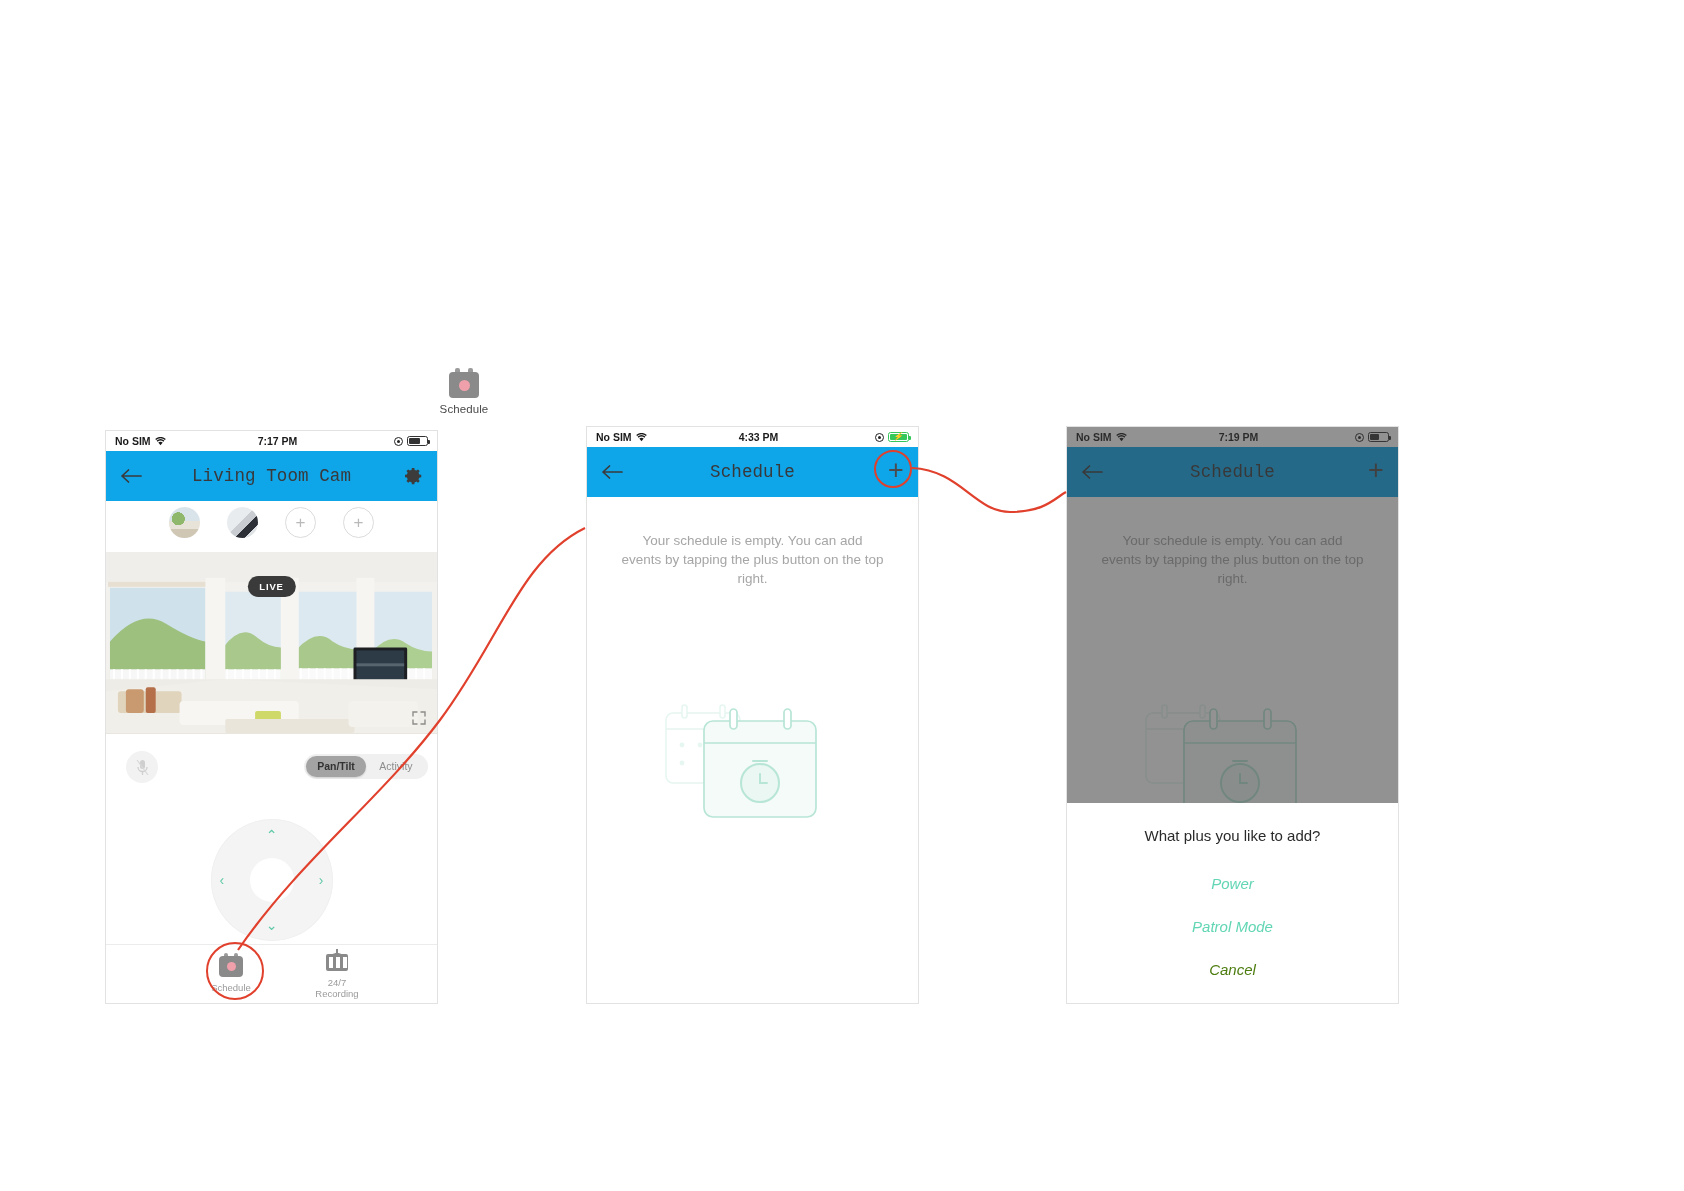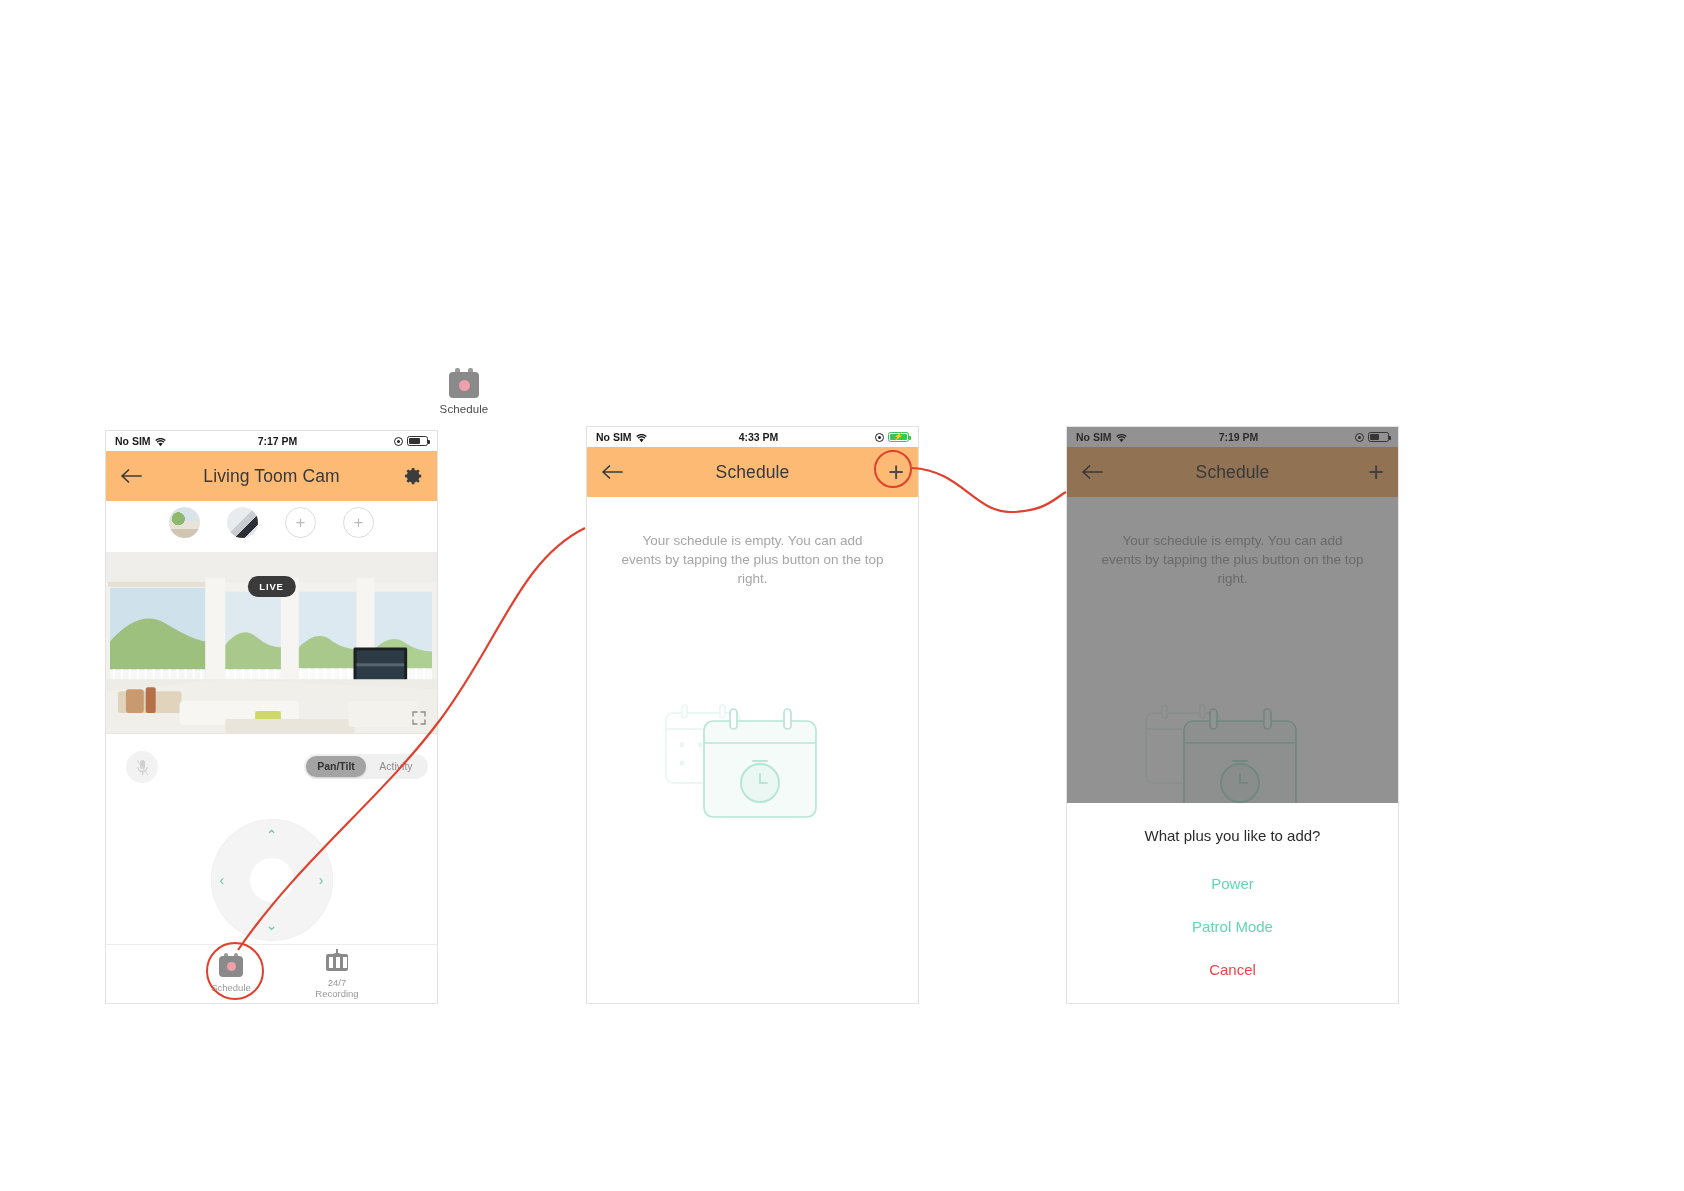--- a/index.html
+++ b/index.html
@@ -25,40 +25,40 @@
 
   
   .phone { position:absolute; background:#fff; border:1px solid #e2e2e2; overflow:hidden; }
   #phone1 { left:105px; top:430px; width:333px; height:574px; }
   #phone2 { left:586px; top:426px; width:333px; height:578px; }
   #phone3 { left:1066px; top:426px; width:333px; height:578px; }
 
   
   .statusbar { height:20px; display:flex; align-items:center; padding:0 9px;
                font-size:10.5px; font-weight:bold; color:#1a1a1a; position:relative; }
-  .sb-left { display:flex; align-items:flex-end; gap:4px; }
+  .sb-left { display:flex; align-items:center; gap:4px; }
   .sb-time { position:absolute; left:12px; right:0; text-align:center; font-size:10.5px; font-weight:bold; }
   .sb-right { margin-left:auto; display:flex; align-items:center; gap:4px; z-index:2;}
   .wifi { width:11px; height:9px; position:relative; display:inline-block; }
   .wifi svg { display:block; }
   .loc-ic { width:9px; height:9px; border-radius:50%; border:1.3px solid #222; position:relative; }
   .loc-ic::after { content:''; position:absolute; left:2px; top:2px; width:3px; height:3px;
                    border-radius:50%; background:#222; }
   .batt { width:21px; height:10px; border:1.2px solid #333; border-radius:2.5px; position:relative; }
   .batt::after { content:''; position:absolute; right:-3.2px; top:2.6px; width:1.8px; height:4px;
                  background:#333; border-radius:0 1px 1px 0; }
   .batt .fill { position:absolute; left:1px; top:1px; bottom:1px; background:#333; border-radius:1px; }
   .batt.green { border-color:#35c759; }
   .batt.green::after { background:#35c759; }
   .batt.green .fill { background:#35c759; right:1px; }
   .bolt { position:absolute; left:50%; top:50%; transform:translate(-50%,-50%);
           font-size:8px; color:#fff; line-height:1; }
 
   
-  .navbar { height:50px; display:flex; align-items:center; padding:0 14px; position:relative; background:#fdba74;}
+  .navbar { height:50px; display:flex; align-items:center; padding:0 14px; position:relative; background:#0ea5e9;font-family:Liberation Mono, monospace;}
   .nav-title { position:absolute; left:0; right:0; text-align:center; font-size:17.5px;
                color:#39393b; font-weight:400; letter-spacing:.1px; }
   .nav-btn { z-index:3; cursor:pointer; display:flex; align-items:center; justify-content:center;}
   .nav-right { margin-left:auto; }
   .arrow-back { width:22px; height:16px; }
   .gear { width:20px; height:20px; }
   .plusbig { font-size:27px; color:#4b4b4d; line-height:1; font-weight:300; }
 
   
   .chips { display:flex; align-items:center; justify-content:center; gap:27px;
@@ -120,23 +120,23 @@
   
   .empty-text { margin:34px 34px 0; text-align:center; font-size:13.5px; line-height:1.42;
                 color:#a6a6a6; }
   .cal-illo { position:absolute; left:50%; top:272px; transform:translateX(-50%);
               width:186px; height:130px; opacity:.55; }
 
   
   .dim { position:absolute; inset:0; background:rgba(56,56,56,.55); z-index:8; }
   .sheet { position:absolute; left:0; right:0; bottom:0; background:#fff; z-index:9; padding:18px 0 12px; }
   .sheet-title { text-align:center; font-size:15px; color:#2b2b2b; padding:6px 0 18px; }
-  .sheet-opt { text-align:center; font-size:15px; padding:13px 0; cursor:pointer; }
+  .sheet-opt { text-align:center; font-size:15px; padding:13px 0; cursor:pointer;font-style:italic; }
   .opt-teal { color:#62d6b4; }
-  .opt-red { color:#ef4444; }
+  .opt-red { color:#4d7c0f; }
 
   
   .anno { position:absolute; inset:0; pointer-events:none; z-index:40; }
   .hl-circle { position:absolute; border:2.2px solid #e0402c; border-radius:50%; }
   #hl-tab { left:206px; top:942px; width:58px; height:58px; }
   #hl-plus { left:874px; top:450px; width:38px; height:38px; }
 </style>
 </head>
 <body>
 

